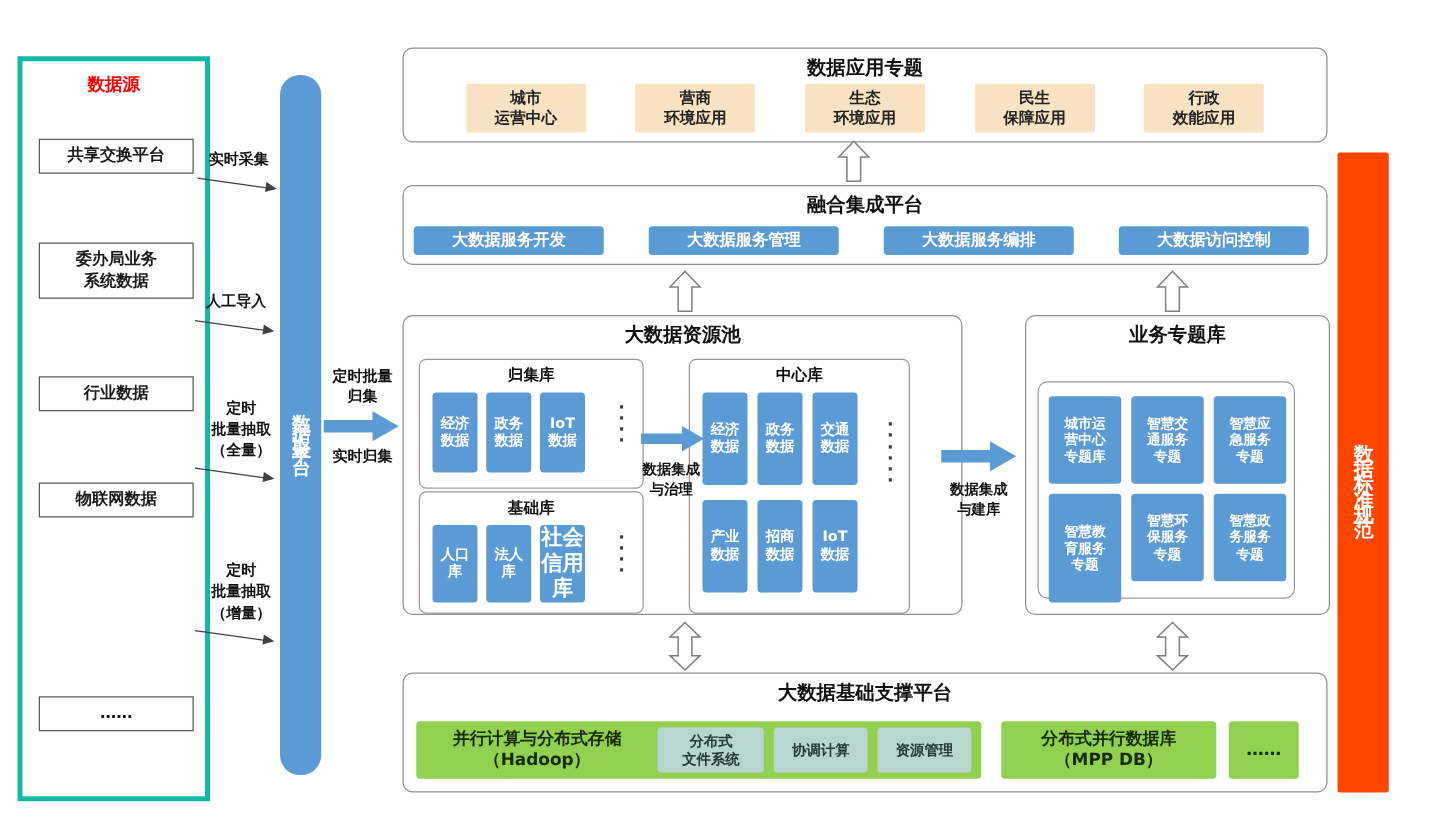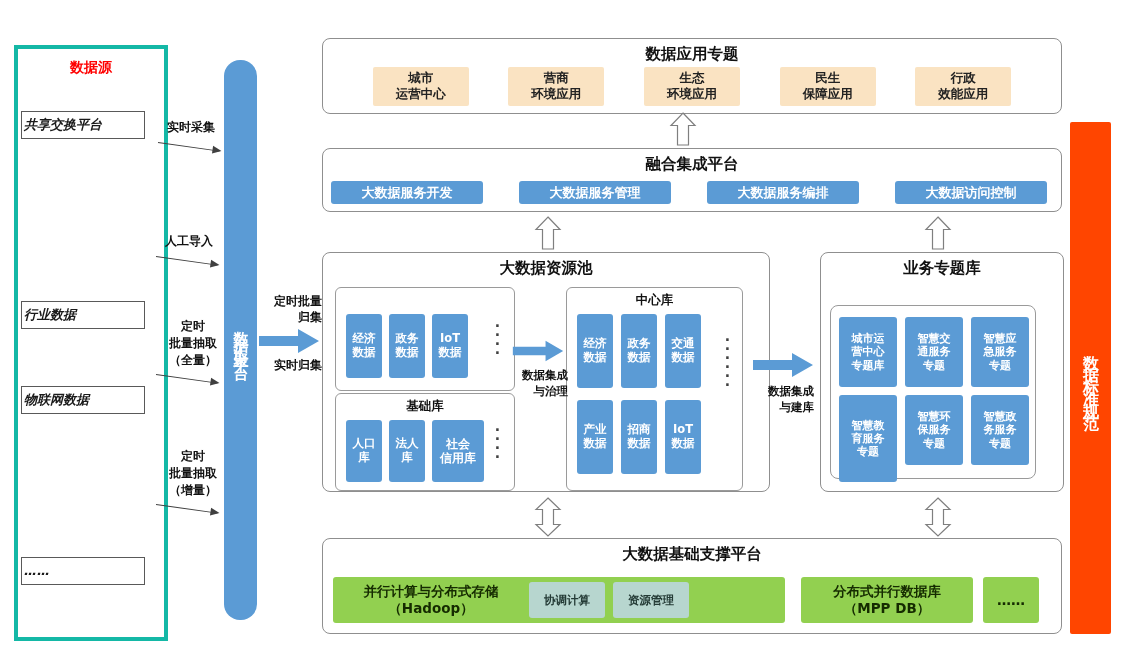--- a/index.html
+++ b/index.html
@@ -8,33 +8,33 @@
   .abs{position:absolute;}
   .pre{white-space:pre-line;}
   
   .box{position:absolute;border:1px solid #8f8f8f;border-radius:8px;background:#fff;padding-left:20px;}
   .box-title{position:absolute;top:5px;left:0;right:0;text-align:center;font-weight:bold;font-size:15.5px;color:#111;}
   .sub-box{position:absolute;border:1px solid #9a9a9a;border-radius:6px;background:#fff;}
   .sub-title{position:absolute;top:4px;left:0;right:0;text-align:center;font-size:12.5px;font-weight:bold;color:#111;}
   
   .src-panel{position:absolute;left:14px;top:45px;width:146px;height:588px;border:4px solid #14b8a6;background:#fff;}
   .src-title{position:absolute;top:10px;left:0;right:0;text-align:center;font-size:14px;font-weight:bold;color:#ff0000;}
-  .src-item{position:absolute;left:3px;width:118px;border:1px solid #595959;background:#fff;
-    font-size:13px;font-weight:bold;text-align:left;padding:4px 2px;line-height:1.35;font-style:italic;}
+  .src-item{position:absolute;left:13px;width:118px;border:1px solid #595959;background:#fff;
+    font-size:13px;font-weight:bold;text-align:center;padding:4px 2px;line-height:1.35;}
   
   .vbar{position:absolute;display:flex;align-items:center;justify-content:center;color:#fff;font-weight:bold;
     writing-mode:vertical-lr;text-orientation:upright;}
   .blue-bar{left:224px;top:60px;width:33px;height:560px;background:#5B9BD5;border-radius:16px;font-size:15px;letter-spacing:7px;}
   .orange-bar{left:1070px;top:122px;width:41px;height:512px;background:#FF4500;border-radius:2px;font-size:16px;letter-spacing:12px;}
   
   .tarrow{position:absolute;height:0;border-top:1.6px solid #404040;transform-origin:left center;}
   .tarrow::after{content:"";position:absolute;right:-2px;top:-5.5px;width:0;height:0;
     border-left:9px solid #404040;border-top:4.5px solid transparent;border-bottom:4.5px solid transparent;}
   .ingest-label{position:absolute;font-weight:bold;font-size:12px;color:#111;text-align:center;line-height:1.4;}
-  .flow-label{position:absolute;font-weight:bold;font-size:11.5px;color:#111;text-align:right;line-height:1.35;}
+  .flow-label{position:absolute;font-weight:bold;font-size:11.5px;color:#111;text-align:center;line-height:1.35;}
   
   .beige-row{position:absolute;left:10px;right:10px;top:28px;display:flex;justify-content:space-evenly;}
   .beige-cell{width:96px;padding:3px 0;background:#FAE3C2;border-radius:2px;text-align:center;
     font-size:12.5px;font-weight:bold;line-height:1.3;color:#222;}
   .blue-row{position:absolute;left:8px;right:14px;top:32px;display:flex;justify-content:space-between;}
   .blue-pill{width:152px;height:23px;background:#5B9BD5;border-radius:3px;color:#fff;
     font-size:13px;font-weight:bold;text-align:center;line-height:23px;}
   .blue-cell{background:#5B9BD5;border-radius:3px;color:#fff;font-weight:bold;text-align:center;
     display:flex;align-items:center;justify-content:center;line-height:1.2;}
   .dots{position:absolute;font-weight:bold;color:#404040;font-size:14px;line-height:9px;text-align:center;}
@@ -46,20 +46,22 @@
   svg{position:absolute;overflow:visible;}
 </style>
 </head>
 <body>
 
 <div id="canvas">
 
   <div class="src-panel">
     <div class="src-title">数据源</div>
     <div class="src-item pre" style="top:62px">共享交换平台</div>
+    <div class="src-item pre" style="top:145px">委办局业务
+系统数据</div>
     <div class="src-item pre" style="top:252px">行业数据</div>
     <div class="src-item pre" style="top:337px">物联网数据</div>
     <div class="src-item pre" style="top:508px">……</div>
   </div>
 
   <div class="ingest-label pre" style="left:158px;top:119px;width:66px">实时采集</div>
   <div class="tarrow" style="left:158px;top:142px;width:62px;transform:rotate(8deg)"></div>
 
   <div class="ingest-label pre" style="left:156px;top:233px;width:66px">人工导入</div>
   <div class="tarrow" style="left:156px;top:256px;width:62px;transform:rotate(8deg)"></div>
@@ -116,20 +118,21 @@
     <path d="M13 1 L25 13.5 H18.5 V33 H7.5 V13.5 H1 Z" fill="#fff" stroke="#7f7f7f" stroke-width="1.2"></path>
   </svg>
   <svg style="left:925px;top:216px" width="26" height="34" viewBox="0 0 26 34">
     <path d="M13 1 L25 13.5 H18.5 V33 H7.5 V13.5 H1 Z" fill="#fff" stroke="#7f7f7f" stroke-width="1.2"></path>
   </svg>
 
   <div class="box" style="left:322px;top:252px;width:426px;height:238px">
     <div class="box-title">大数据资源池</div>
 
     <div class="sub-box" style="left:12px;top:34px;width:178px;height:102px">
+      <div class="sub-title">归集库</div>
       <div class="abs" style="left:10px;top:26px;display:flex;gap:7px">
         <div class="blue-cell pre" style="width:36px;height:64px;font-size:11.5px">经济
 数据</div>
         <div class="blue-cell pre" style="width:36px;height:64px;font-size:11.5px">政务
 数据</div>
         <div class="blue-cell pre" style="width:36px;height:64px;font-size:11.5px">IoT
 数据</div>
       </div>
       <div class="dots pre" style="right:14px;top:34px">·
 ·
@@ -137,30 +140,30 @@
 ·</div>
     </div>
 
     <div class="sub-box" style="left:12px;top:140px;width:178px;height:96px">
       <div class="sub-title">基础库</div>
       <div class="abs" style="left:10px;top:26px;display:flex;gap:7px">
         <div class="blue-cell pre" style="width:36px;height:62px;font-size:11.5px">人口
 库</div>
         <div class="blue-cell pre" style="width:36px;height:62px;font-size:11.5px">法人
 库</div>
-        <div class="blue-cell pre" style="width:52px;height:62px;font-size:12px">社会
+        <div class="blue-cell pre" style="width:36px;height:62px;font-size:17px">社会
 信用库</div>
       </div>
       <div class="dots pre" style="right:14px;top:32px">·
 ·
 ·
 ·</div>
     </div>
 
-    <div class="sub-box" style="left:243px;top:34px;width:175px;height:202px">
+    <div class="sub-box" style="left:228px;top:34px;width:175px;height:202px">
       <div class="sub-title">中心库</div>
       <div class="abs" style="left:10px;top:26px;display:grid;grid-template-columns:repeat(3,36px);gap:12px 8px">
         <div class="blue-cell pre" style="height:74px;font-size:11.5px">经济
 数据</div>
         <div class="blue-cell pre" style="height:74px;font-size:11.5px">政务
 数据</div>
         <div class="blue-cell pre" style="height:74px;font-size:11.5px">交通
 数据</div>
         <div class="blue-cell pre" style="height:74px;font-size:11.5px">产业
 数据</div>
@@ -222,20 +225,22 @@
   <svg style="left:925px;top:497px" width="26" height="40" viewBox="0 0 26 40">
     <path d="M13 1 L25 12.5 H18.5 V27.5 H25 L13 39 L1 27.5 H7.5 V12.5 H1 Z" fill="#fff" stroke="#7f7f7f" stroke-width="1.2"></path>
   </svg>
 
   <div class="box" style="left:322px;top:538px;width:718px;height:94px">
     <div class="box-title">大数据基础支撑平台</div>
 
     <div class="green-box" style="left:10px;top:38px;width:452px;height:46px;justify-content:flex-start;padding:0 8px;gap:8px;box-sizing:border-box">
       <div class="pre" style="width:180px;font-size:13.5px;line-height:1.25;text-align:center">并行计算与分布式存储
 （Hadoop）</div>
+      <div class="teal-cell pre" style="width:86px;height:36px">分布式
+文件系统</div>
       <div class="teal-cell pre" style="width:76px;height:36px">协调计算</div>
       <div class="teal-cell pre" style="width:76px;height:36px">资源管理</div>
     </div>
 
     <div class="green-box pre" style="left:478px;top:38px;width:172px;height:46px;font-size:13.5px;line-height:1.25">分布式并行数据库
 （MPP DB）</div>
     <div class="green-box" style="left:660px;top:38px;width:56px;height:46px;font-size:14px">……</div>
   </div>
 
   <div class="vbar orange-bar">数据标准规范</div>

